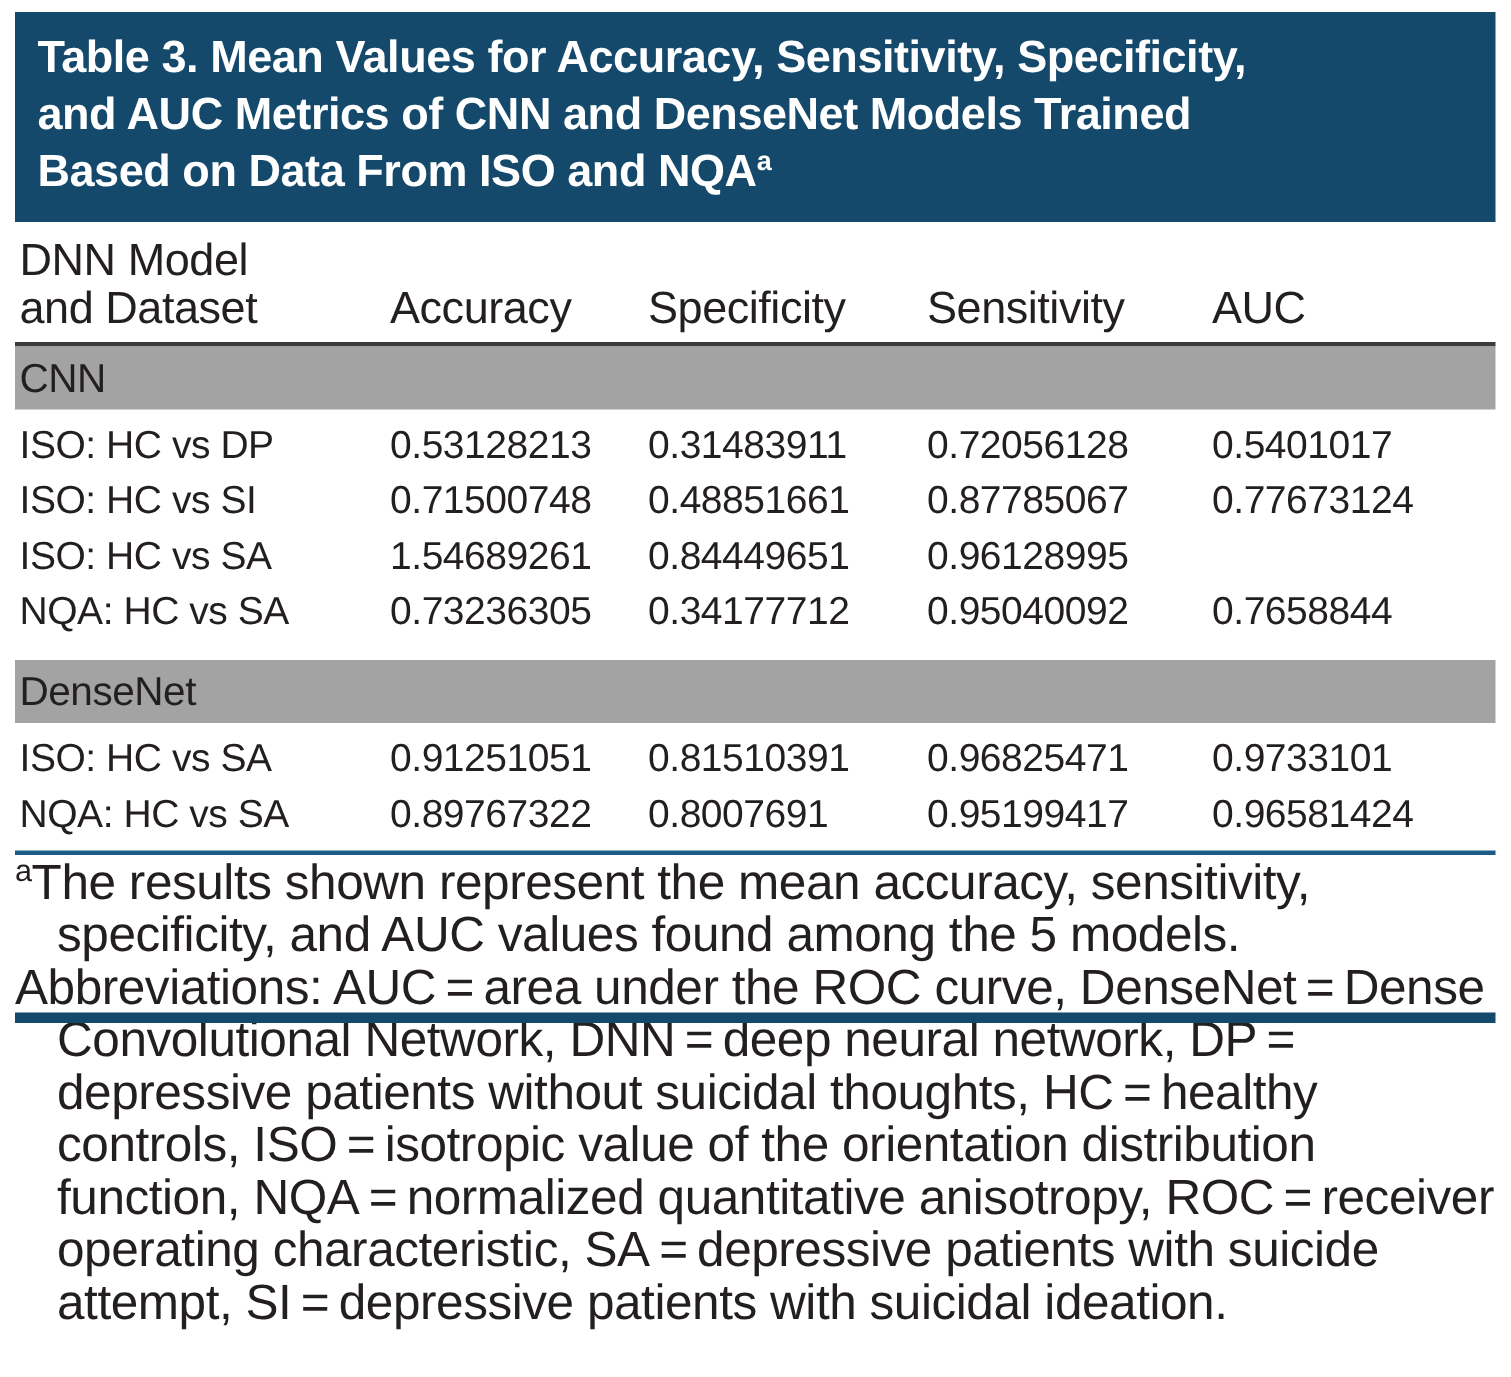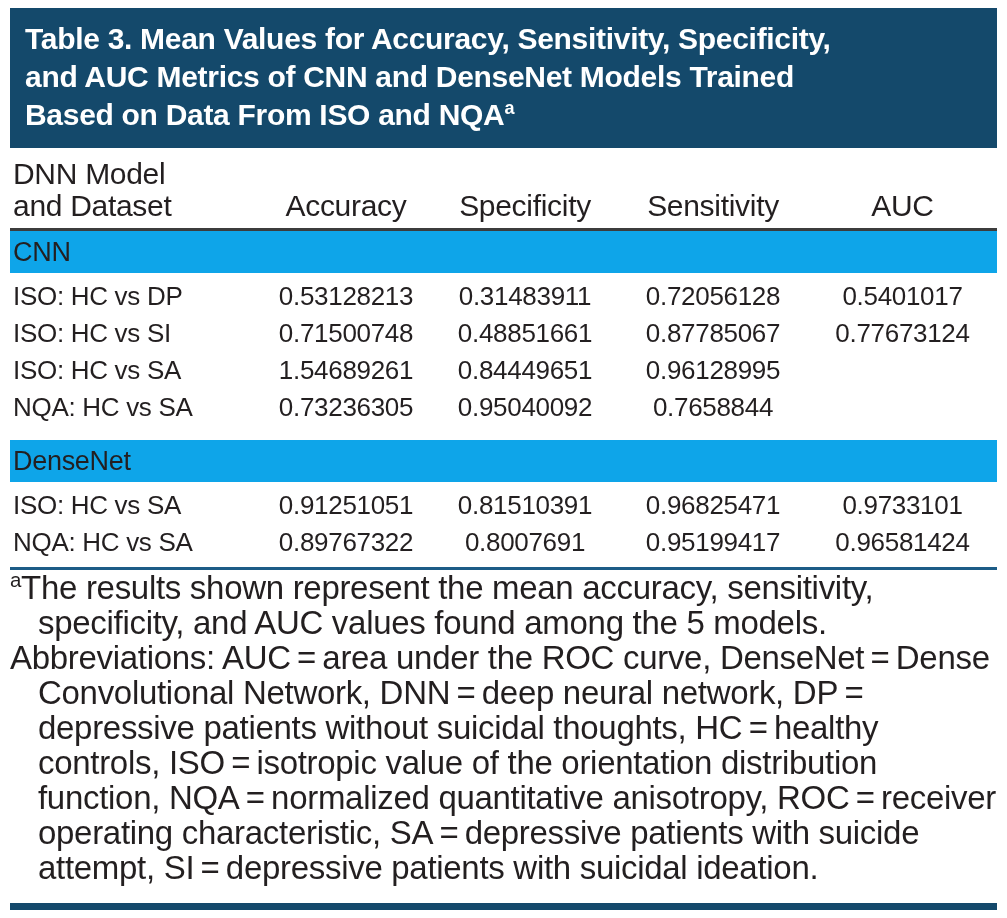--- a/index.html
+++ b/index.html
@@ -7,21 +7,21 @@
     margin: 0; padding: 0;
     width: 1007px; height: 918px;
     background: #ffffff;
     font-family: "Liberation Sans", "DejaVu Sans", sans-serif;
     color: #231F20;
     overflow: hidden;
   }
   .page {
     position: absolute;
     left: 10px; top: 8px;
-    width: 987px; height: 902px;
+    width: 987px; height: 674px;
   }
   
   .title-bar {
     background: #14496B;
     color: #ffffff;
     padding: 12px 15px 14px 15px;
     height: 140px;
     font-size: 30px;
     font-weight: 700;
     line-height: 38px;
@@ -32,31 +32,31 @@
     vertical-align: super;
     line-height: 0;
   }
   
   .grid {
     display: grid;
     grid-template-columns: 250px 172px 186px 190px 189px;
   }
   .cell { white-space: nowrap; }
   .cell.label { text-align: left; padding-left: 3px; }
-  .cell.num, .cell.colhead { text-align: center; }
+  .cell.num, .cell.colhead { }
   .thead {
     padding: 10px 0 6px 0;
     border-bottom: 3px solid #3C3C3C;
     font-size: 30px;
     line-height: 32px;
     align-items: end;
     letter-spacing: -0.3px;
   }
   .band {
-    background: #0ea5e9;
+    background: #a3a3a3;
     height: 42px;
     display: flex;
     align-items: center;
     padding-left: 3px;
     font-size: 27px;
     letter-spacing: -0.3px;
   }
   .band.gap { margin-top: 8px; }
   .rows { padding: 5px 0 6px 0; }
   .trow {
@@ -131,20 +131,21 @@
     </div>
     <div class="grid trow">
       <div class="cell label">ISO: HC vs SA</div>
       <div class="cell num">1.54689261</div>
       <div class="cell num">0.84449651</div>
       <div class="cell num">0.96128995</div>
     </div>
     <div class="grid trow">
       <div class="cell label">NQA: HC vs SA</div>
       <div class="cell num">0.73236305</div>
+      <div class="cell num">0.34177712</div>
       <div class="cell num">0.95040092</div>
       <div class="cell num">0.7658844</div>
     </div>
   </div>
 
   <div class="band gap">DenseNet</div>
   <div class="rows">
     <div class="grid trow">
       <div class="cell label">ISO: HC vs SA</div>
       <div class="cell num">0.91251051</div>

